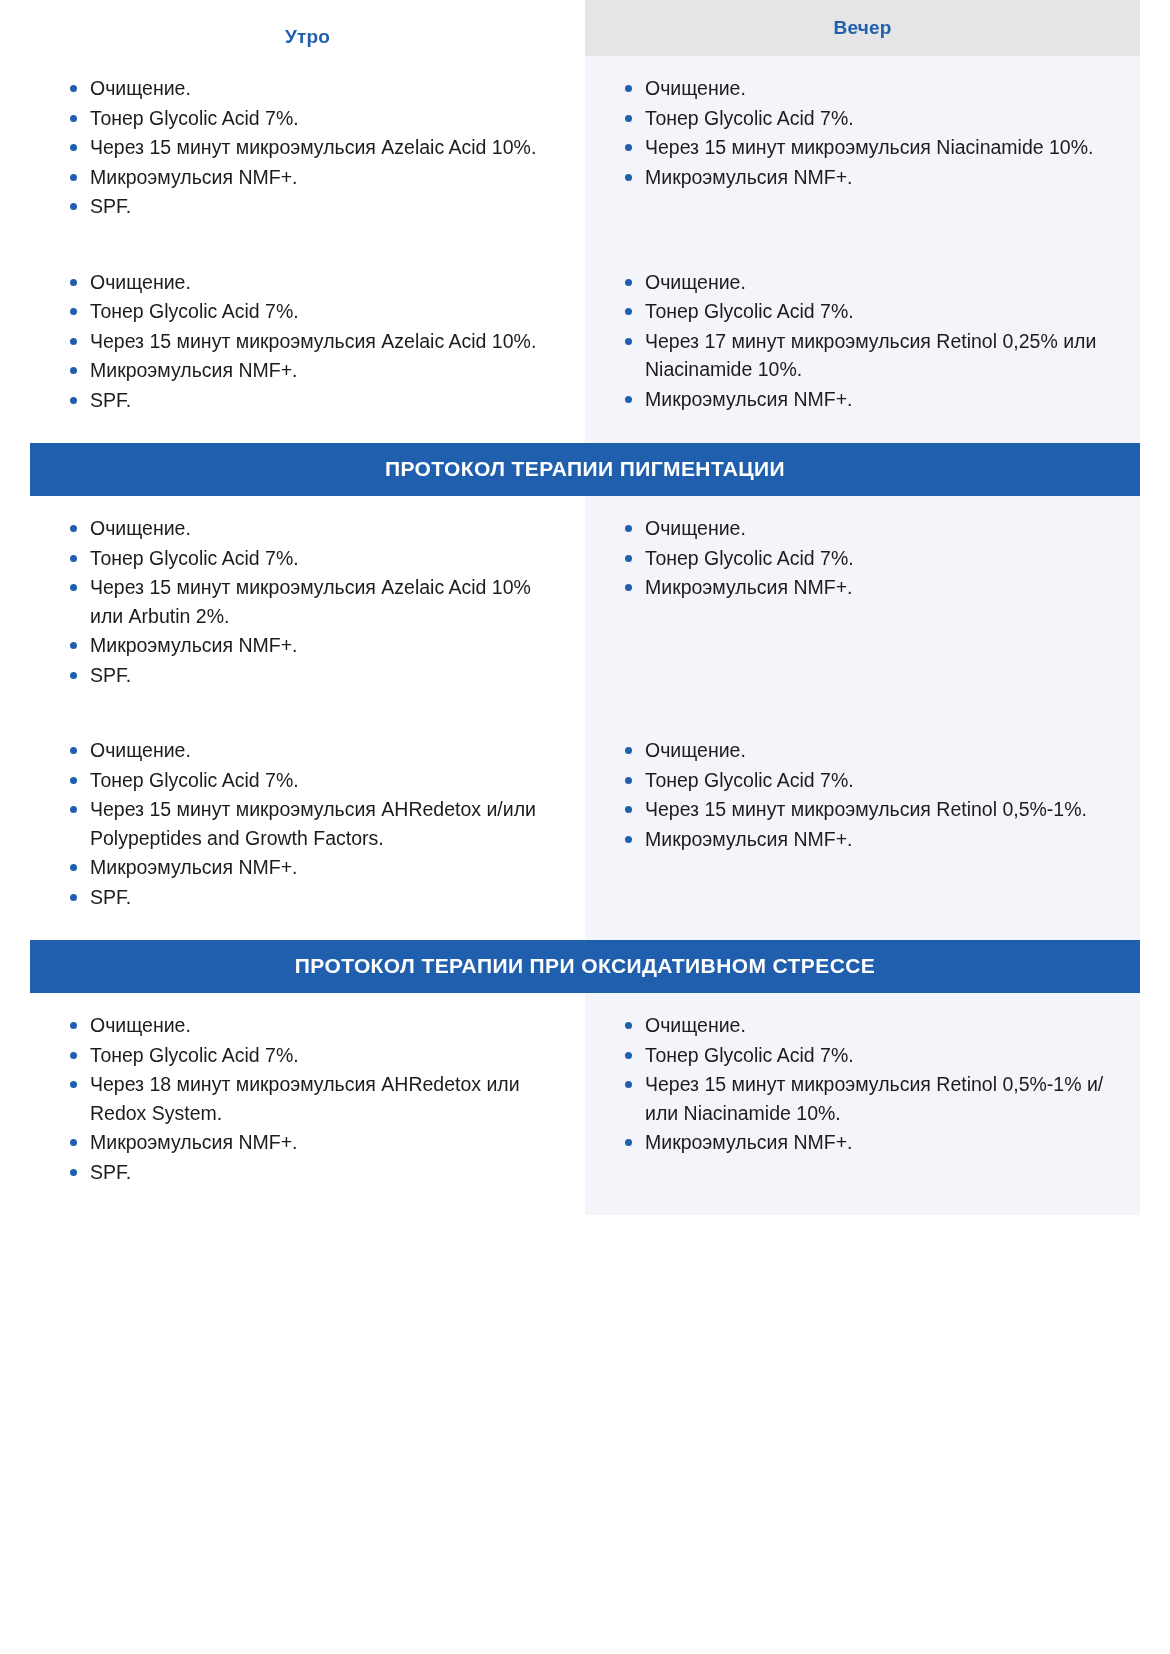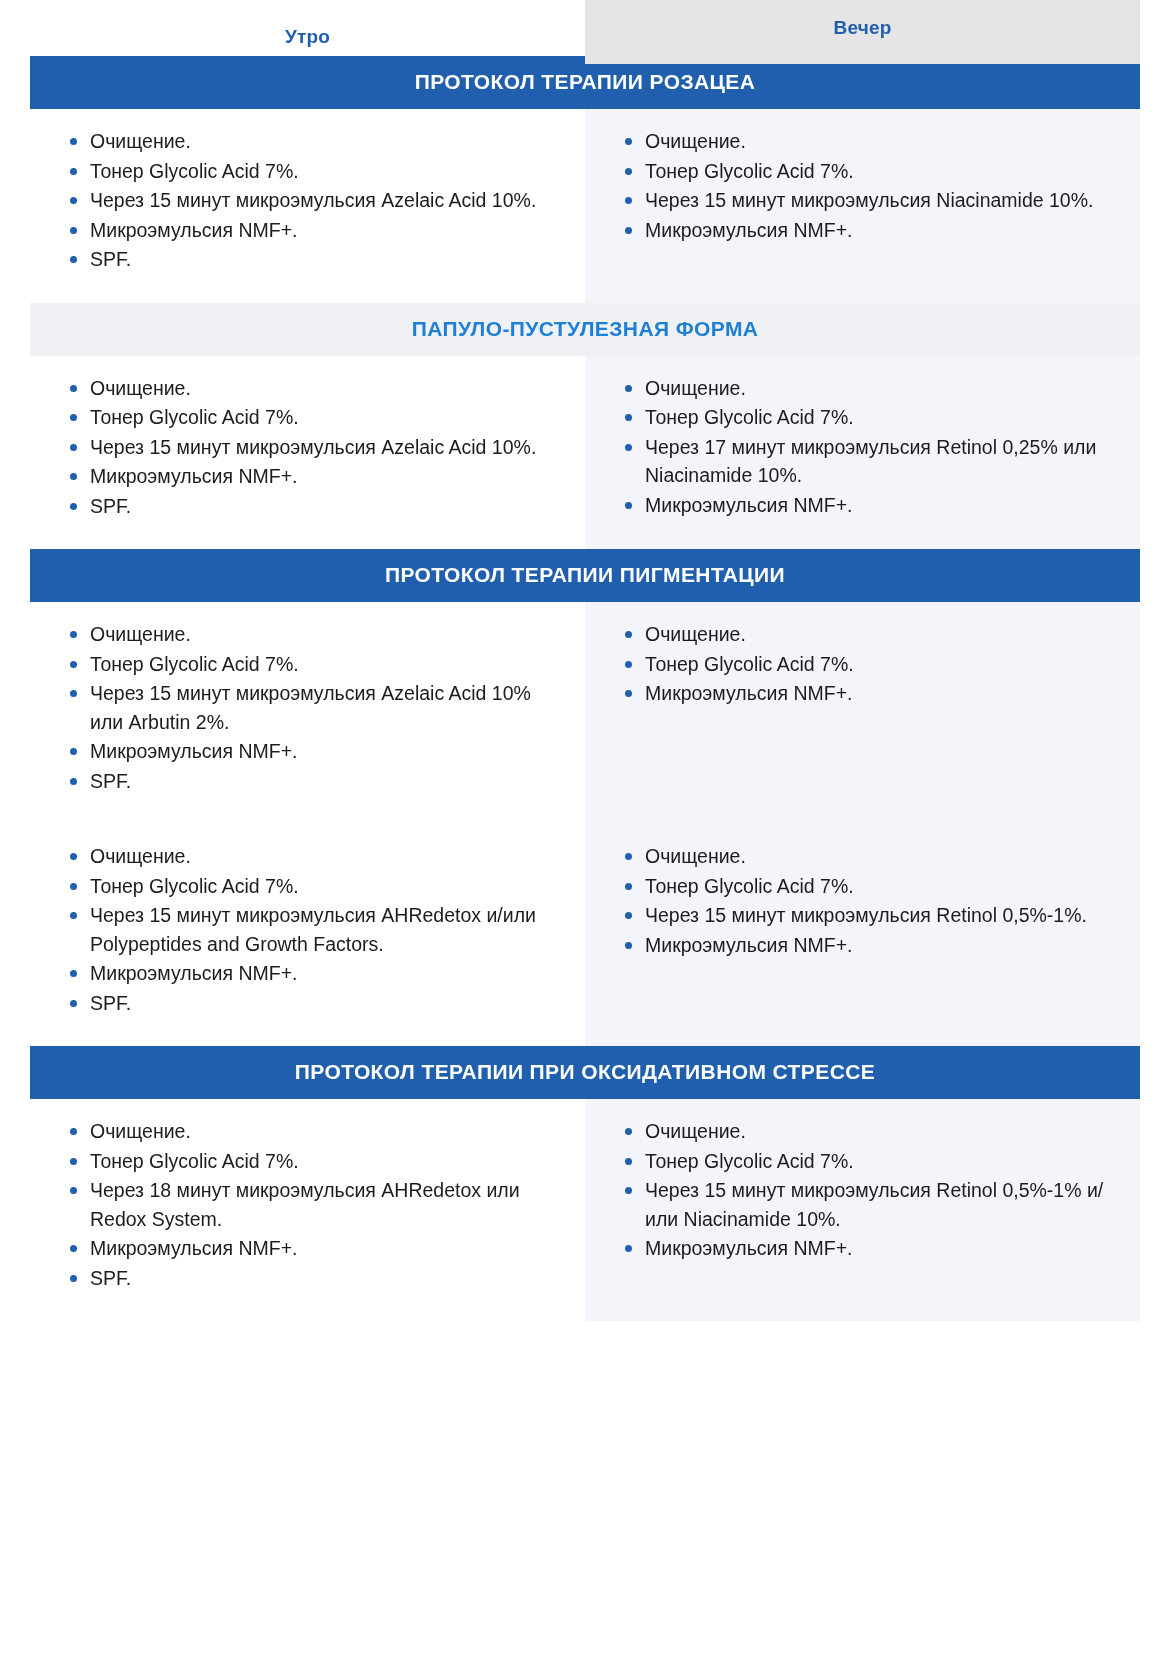--- a/index.html
+++ b/index.html
@@ -121,41 +121,39 @@
 <body>
 
 <div class="sheet">
 
   <div class="col-headers">
     <div class="col morning">Утро</div>
     <div class="col evening">Вечер</div>
   </div>
 
   <div id="sections-root">
-      <div class="banner">ПРОТОКОЛ ТЕРАПИИ РОЗАЦЕА</div>
       <div class="two-col">
         <div class="cell morning">
           <ul class="steps">
             <li>Очищение.</li>
             <li>Тонер Glycolic Acid 7%.</li>
             <li>Через 15 минут микроэмульсия Azelaic Acid 10%.</li>
             <li>Микроэмульсия NMF+.</li>
             <li>SPF.</li>
           </ul>
         </div>
         <div class="cell evening">
           <ul class="steps">
             <li>Очищение.</li>
             <li>Тонер Glycolic Acid 7%.</li>
             <li>Через 15 минут микроэмульсия Niacinamide 10%.</li>
             <li>Микроэмульсия NMF+.</li>
           </ul>
         </div>
       </div>
-      <div class="subbanner">ПАПУЛО-ПУСТУЛЕЗНАЯ ФОРМА</div>
       <div class="two-col">
         <div class="cell morning">
           <ul class="steps">
             <li>Очищение.</li>
             <li>Тонер Glycolic Acid 7%.</li>
             <li>Через 15 минут микроэмульсия Azelaic Acid 10%.</li>
             <li>Микроэмульсия NMF+.</li>
             <li>SPF.</li>
           </ul>
         </div>

